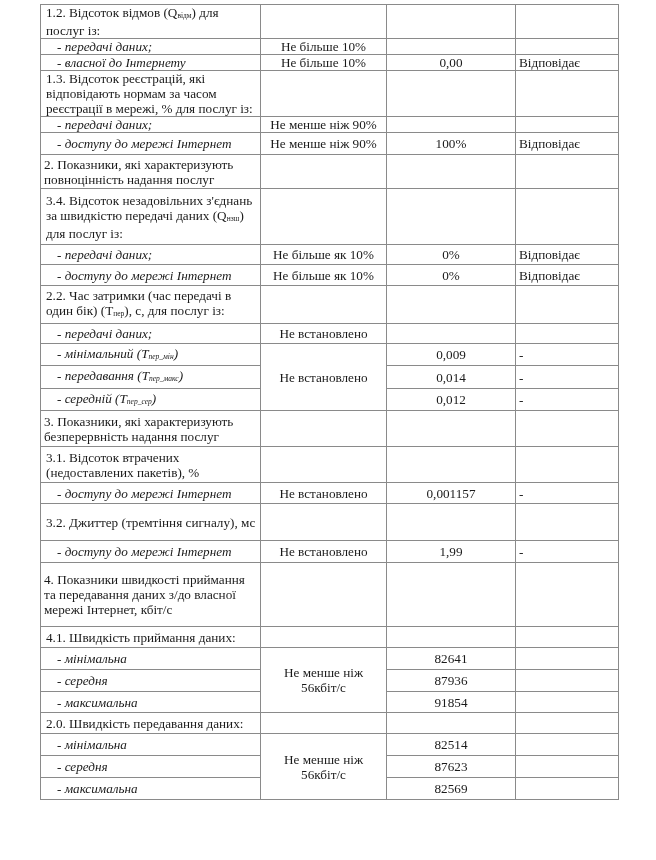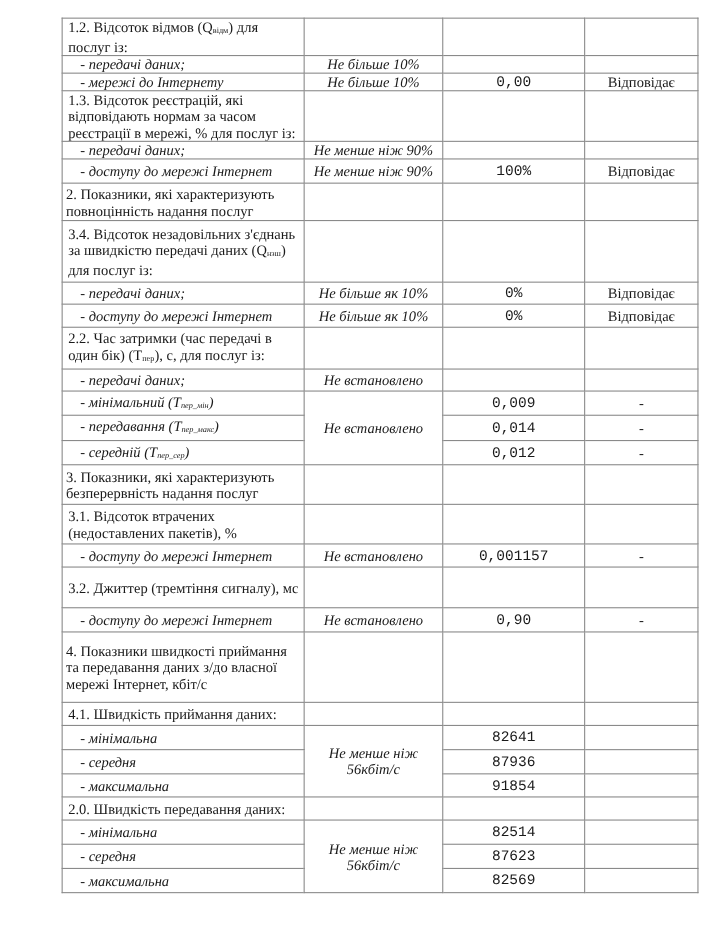--- a/index.html
+++ b/index.html
@@ -1,22 +1,22 @@
 <!DOCTYPE html>
 <html><head>
 <meta charset="utf-8">
 <style>
   html,body{margin:0;padding:0;background:#ffffff;}
   body{width:656px;height:860px;position:relative;overflow:hidden;font-family:"Liberation Serif","DejaVu Serif",serif;color:#1a1a1a;}
-  table{position:absolute;left:40px;top:16px;border-collapse:collapse;table-layout:fixed;width:574px;margin-left:16px;}
+  table{position:absolute;left:40px;top:4px;border-collapse:collapse;table-layout:fixed;width:574px;}
   td{border:1px solid #8a8a8a;padding:0 3px;font-size:13.2px;line-height:15px;vertical-align:top;overflow:hidden;}
   td.c1{width:211px;}
-  td.c2{width:119px;text-align:center;vertical-align:middle;font-style:italic;}
-  td.c3{width:122px;text-align:center;vertical-align:middle;font-family:Liberation Mono, monospace;}
-  td.c4{width:96px;text-align:center;vertical-align:middle;}
+  td.c2{width:119px;text-align:center;vertical-align:middle;}
+  td.c3{width:122px;text-align:center;vertical-align:middle;}
+  td.c4{width:96px;vertical-align:middle;}
   td.it{font-style:italic;vertical-align:middle;padding-left:16px;}
   td.b{font-weight:normal;vertical-align:middle;}
   td.p{padding-left:5px;vertical-align:middle;}
   sub.s{font-size:7.5px;vertical-align:-1px;}
 </style>
 </head>
 <body>
 
 <table>
   <tbody>
@@ -26,21 +26,21 @@
     <td class="c3"></td>
     <td class="c4"></td>
   </tr>
   <tr style="height:16px">
     <td class="c1 it">- передачі даних;</td>
     <td class="c2">Не більше 10%</td>
     <td class="c3"></td>
     <td class="c4"></td>
   </tr>
   <tr style="height:15px">
-    <td class="c1 it">- мережі до Інтернету</td>
+    <td class="c1 it">- власної до Інтернету</td>
     <td class="c2">Не більше 10%</td>
     <td class="c3">0,00</td>
     <td class="c4">Відповідає</td>
   </tr>
   <tr style="height:46px">
     <td class="c1 p">1.3. Відсоток реєстрацій, які відповідають нормам за часом реєстрації в мережі, % для послуг із:</td>
     <td class="c2"></td>
     <td class="c3"></td>
     <td class="c4"></td>
   </tr>
@@ -128,21 +128,21 @@
   </tr>
   <tr style="height:37px">
     <td class="c1 p">3.2. Джиттер (тремтіння сигналу), мс</td>
     <td class="c2"></td>
     <td class="c3"></td>
     <td class="c4"></td>
   </tr>
   <tr style="height:22px">
     <td class="c1 it">- доступу до мережі Інтернет</td>
     <td class="c2">Не встановлено</td>
-    <td class="c3">0,90</td>
+    <td class="c3">1,99</td>
     <td class="c4">-</td>
   </tr>
   <tr style="height:64px">
     <td class="c1 b">4. Показники швидкості приймання та передавання даних з/до власної мережі Інтернет, кбіт/с</td>
     <td class="c2"></td>
     <td class="c3"></td>
     <td class="c4"></td>
   </tr>
   <tr style="height:21px">
     <td class="c1 p">4.1. Швидкість приймання даних:</td>

